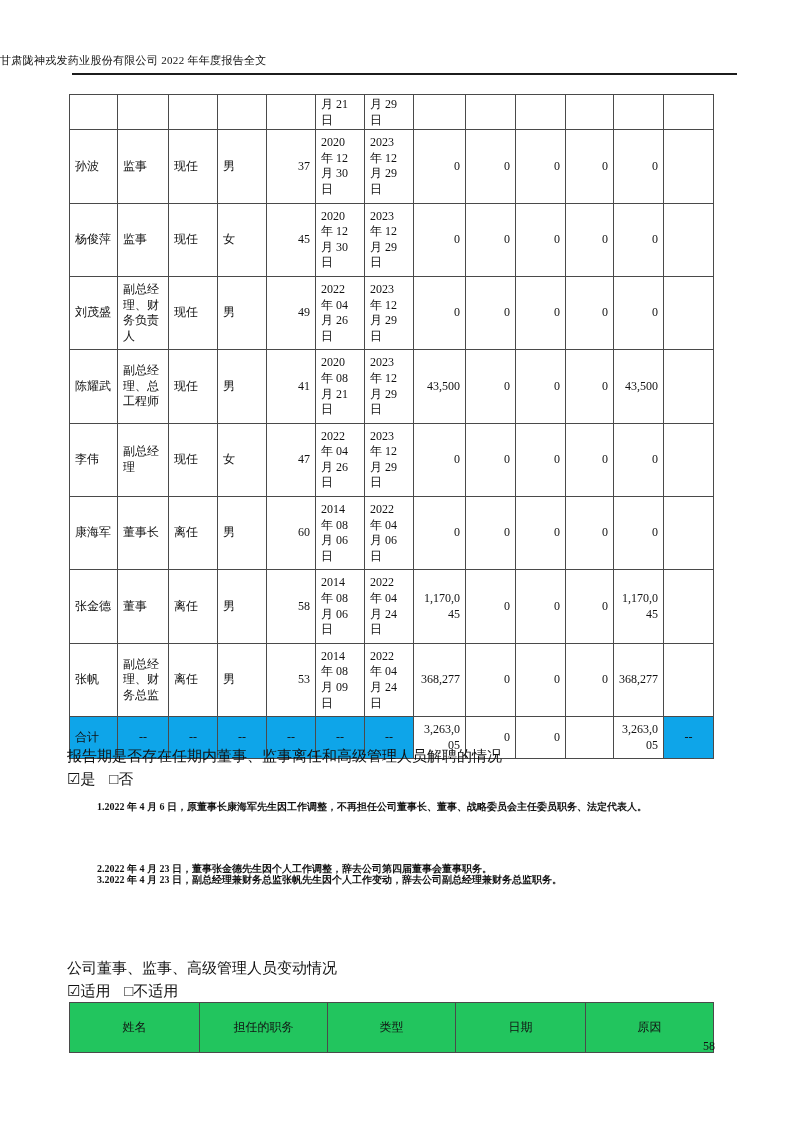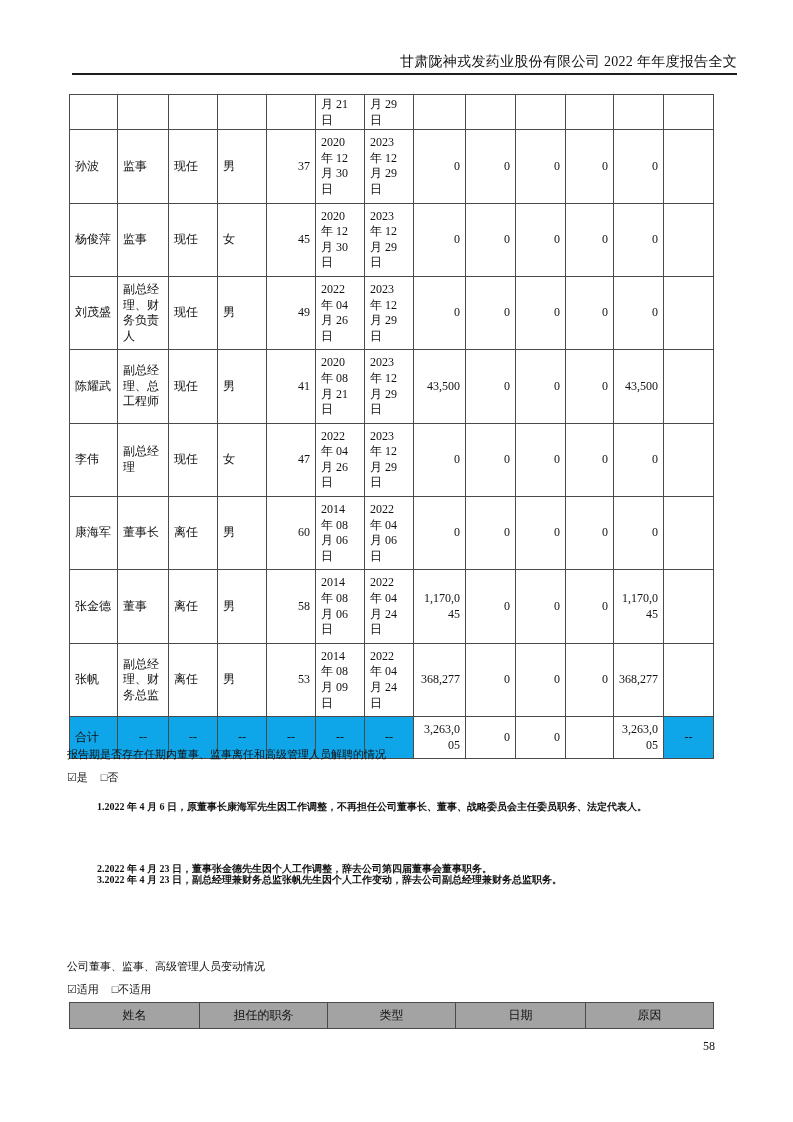--- a/index.html
+++ b/index.html
@@ -1,43 +1,43 @@
 <!DOCTYPE html>
 <html><head>
 <meta charset="utf-8">
 <style>
   html,body{margin:0;padding:0;background:#fff;}
   .page{
     position:relative;width:793px;height:1122px;background:#ffffff;
     font-family:"Liberation Serif","DejaVu Serif",serif;color:#111;overflow:hidden;
   }
   
-  .doc-title{position:absolute;top:53px;left:0;right:56px;text-align:right;font-size:14px;letter-spacing:.3px;}
+  .doc-title{position:absolute;top:53px;left:0;right:56px;font-size:11px;letter-spacing:.3px;}
   .header-rule{position:absolute;top:73px;left:72px;width:665px;height:0;border-top:2.5px solid #1c1c1c;}
   
   table.officers{position:absolute;top:94px;left:69px;width:644px;border-collapse:collapse;table-layout:fixed;font-size:12px;line-height:1.3;}
   table.officers td{border:1px solid #4a4a4a;padding:5px 5px;vertical-align:middle;overflow:hidden;}
   table.officers tr[data-name="carryover-row"] td{padding-top:2px;padding-bottom:1px;}
   td.a-l{text-align:left} td.a-r{text-align:right} td.a-c{text-align:center}
   td.num{padding-right:15px;word-break:break-all;}
   td.shade{background:#0ea5e9;}
   
-  .line{position:absolute;left:67px;font-size:11px;}
+  .line{position:absolute;left:67px;font-size:15px;}
   .q-line{top:747px;}
   .check-line-1{top:770px;}
   .chk{margin-right:10px;}
   .para{position:absolute;left:69px;width:668px;font-size:10px;line-height:25px;text-align:justify;text-indent:28px;margin:0;font-weight:bold;}
   .para-1{top:794px;}
   .para-2{top:856px;}
   .para-3{top:867px;}
   .sec-title{top:959px;}
   .check-line-2{top:982px;}
   
   table.changes{position:absolute;top:1002px;left:69px;width:644px;border-collapse:collapse;table-layout:fixed;font-size:12px;border:1.5px solid #333;}
-  table.changes th{border:1px solid #4a4a4a;background:#a3a3a3;font-weight:normal;text-align:center;padding:4px 2px;height:14px;}
+  table.changes th{border:1px solid #4a4a4a;background:#22c55e;font-weight:normal;text-align:center;padding:16px 2px;height:14px;}
   .page-number{position:absolute;top:1039px;left:696px;width:26px;text-align:center;font-size:12px;}
 </style>
 </head>
 <body>
 
 <div class="page" data-name="report-page">
 
   <div class="doc-title" data-name="report-title">甘肃陇神戎发药业股份有限公司 2022 年年度报告全文</div>
   <div class="header-rule" data-name="header-rule"></div>
 

